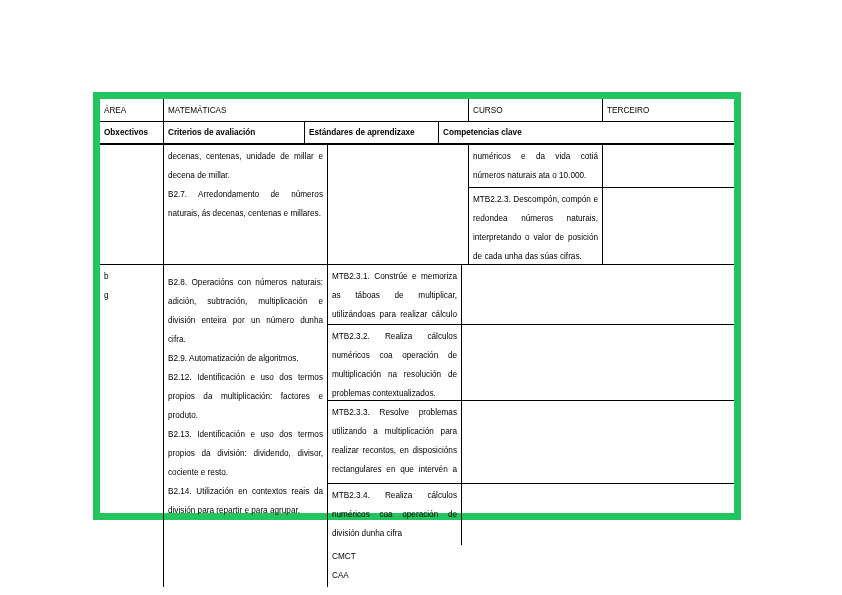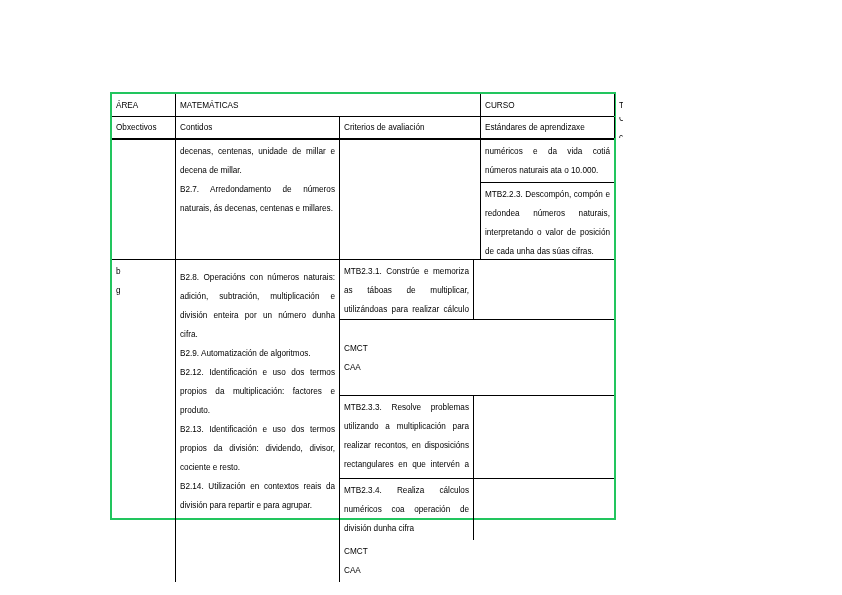--- a/index.html
+++ b/index.html
@@ -3,27 +3,27 @@
 <meta charset="utf-8">
 <style>
   html,body{margin:0;padding:0;}
   body{
     width:842px;height:595px;background:#ffffff;position:relative;
     font-family:"Liberation Sans","DejaVu Sans",sans-serif;
     color:#000;
     -webkit-font-smoothing:antialiased;
   }
   .doc-table{
-    position:absolute;left:110px;top:92px;width:506px;height:428px;
-    border:2px solid #22c55e;box-sizing:border-box;
+    position:absolute;left:93px;top:92px;width:648px;height:428px;
+    border:7px solid #22c55e;box-sizing:border-box;
     display:flex;flex-direction:column;
     font-size:8.2px;line-height:19px;
   }
   .tr{display:flex;flex-direction:row;border-bottom:1px solid #000;box-sizing:border-box;flex:0 0 auto;}
-  .tr.header2{border-bottom-width:2px;}
+  .tr.header2{border-bottom-width:2px;font-weight:bold;}
   .tr.grow{flex:1 1 auto;border-bottom:none;}
   .cell{
     box-sizing:border-box;border-right:1px solid #000;
     padding:2px 4px;overflow:hidden;
   }
   .cell.last{border-right:none;}
   .hcell{display:flex;align-items:center;padding-top:0;padding-bottom:0;}
   .c1{width:64px;flex:0 0 auto;}
   .c2{width:164px;flex:0 0 auto;}
   .c3{width:141px;flex:0 0 auto;}
@@ -49,21 +49,20 @@
 
   <div class="tr hrow">
     <div class="cell hcell c1">ÁREA</div>
     <div class="cell hcell c23">MATEMÁTICAS</div>
     <div class="cell hcell c4">CURSO</div>
     <div class="cell hcell c5 last">TERCEIRO</div>
   </div>
 
   <div class="tr hrow header2">
     <div class="cell hcell c1">Obxectivos</div>
-    <div class="cell hcell c2">Contidos</div>
     <div class="cell hcell c3">Criterios de avaliación</div>
     <div class="cell hcell c4">Estándares de aprendizaxe</div>
     <div class="cell hcell c5 last">Competencias clave</div>
   </div>
 
   <div class="tr row1">
     <div class="cell c1"></div>
     <div class="cell c2">
       <p class="para">decenas, centenas, unidade de millar e decena de millar.</p>
       <p class="para">B2.7. Arredondamento de números naturais, ás decenas, centenas e millares.</p>
@@ -106,20 +105,23 @@
     <div class="subtable">
       <div class="subrow" style="height:60px">
         <div class="cell est">
           <p class="para">MTB2.3.1. Constrúe e memoriza as táboas de multiplicar, utilizándoas para realizar cálculo mental.</p>
         </div>
         <div class="cell comp last vcenter">
           <p class="plain">CMCT</p>
         </div>
       </div>
       <div class="subrow" style="height:76px">
+        <div class="cell est">
+          <p class="para">MTB2.3.2. Realiza cálculos numéricos coa operación de multiplicación na resolución de problemas contextualizados.</p>
+        </div>
         <div class="cell comp last vcenter">
           <p class="plain">CMCT</p>
           <p class="plain">CAA</p>
         </div>
       </div>
       <div class="subrow" style="height:83px">
         <div class="cell est">
           <p class="para">MTB2.3.3. Resolve problemas utilizando a multiplicación para realizar recontos, en disposicións rectangulares en que intervén a lei do produto.</p>
         </div>
         <div class="cell comp last">

